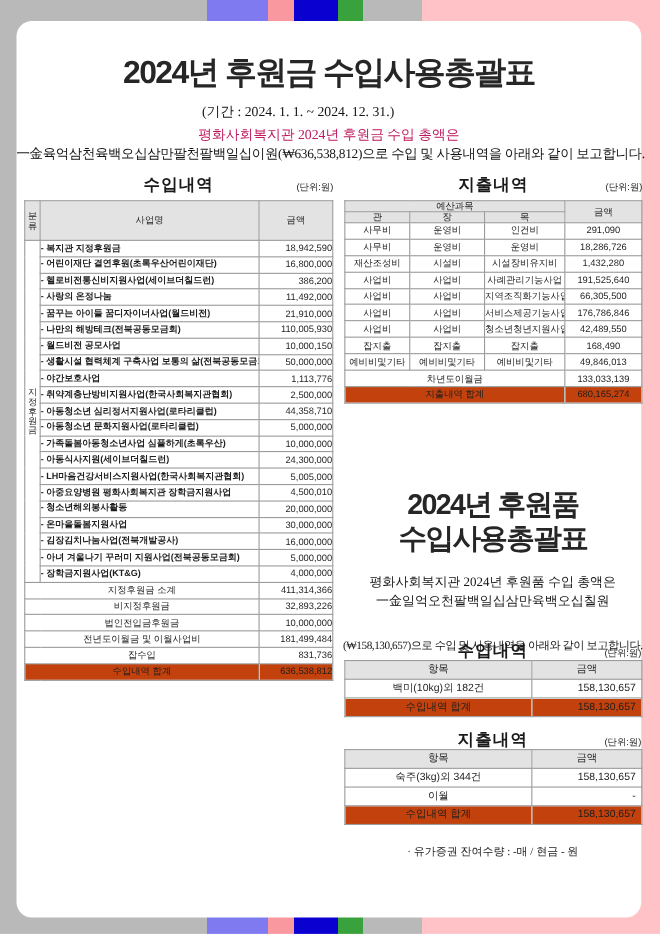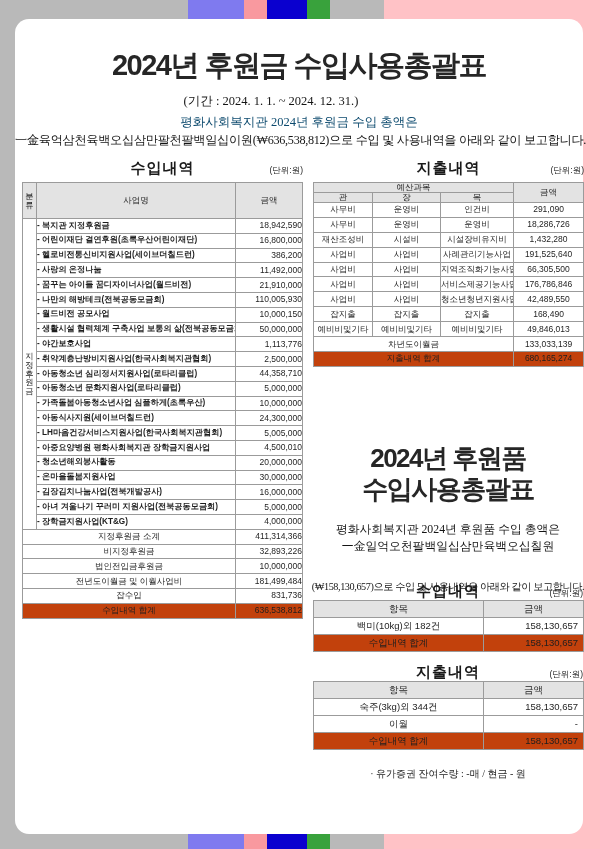--- a/index.html
+++ b/index.html
@@ -23,21 +23,21 @@
     position:absolute; left:15px; top:19px; width:568px; height:815px;
     background:#ffffff; border-radius:14px;
   }
   .abs { position:absolute; }
   .doc-title {
     top:27px; left:0; width:568px; text-align:center;
     font-size:29px; font-weight:800; letter-spacing:-1.5px; color:#262626;
   }
   .serif { font-family:"Liberation Serif", serif; }
   .period { top:74px; left:0; width:512px; text-align:center; font-size:12.5px; color:#141414; }
-  .intro1 { top:95px; left:0; width:568px; text-align:center; font-size:12.5px; color:#0c4a6e; }
+  .intro1 { top:95px; left:0; width:568px; text-align:center; font-size:12.5px; color:#be185d; }
   .intro2 { top:113px; left:0; width:568px; text-align:center; font-size:12.2px;
             letter-spacing:-0.3px; white-space:nowrap; color:#141414; }
   .ttl-row { top:140px; height:18px; }
   .ttl-row .sec-title { display:block; width:100%; text-align:center;
             font-size:15px; font-weight:800; letter-spacing:1px; color:#1a1a1a; }
   .ttl-row .unit { position:absolute; right:0; bottom:0; font-size:8.5px; color:#222; }
 
   table { border-collapse:collapse; table-layout:fixed; }
   .t { border:1.5px solid #666; font-size:8.5px; }
   .t td { border:1px solid #9b9b9b; padding:0; line-height:1.05;

